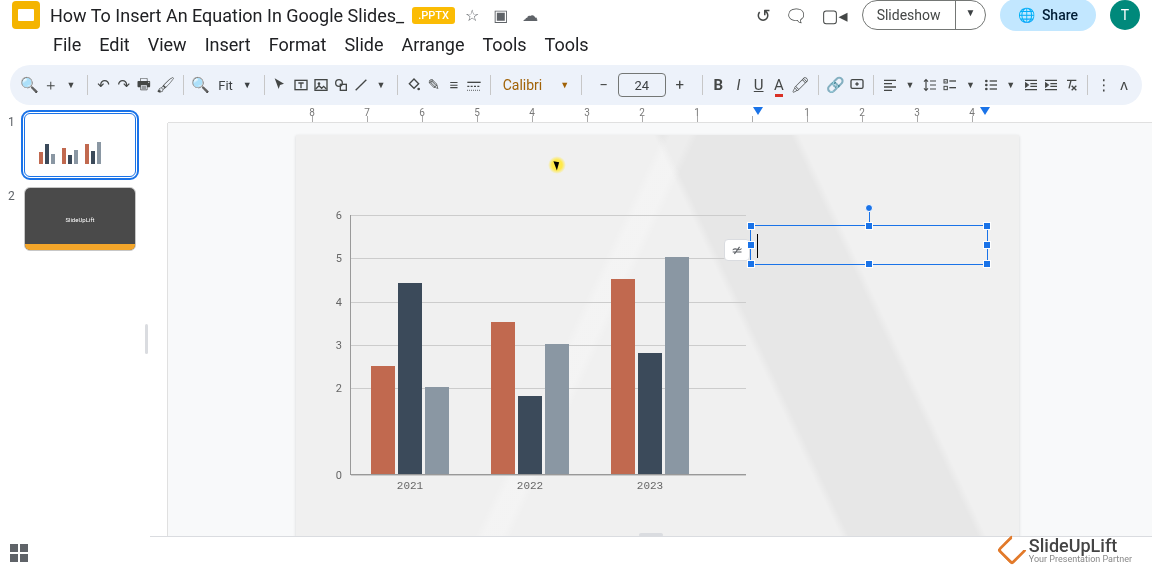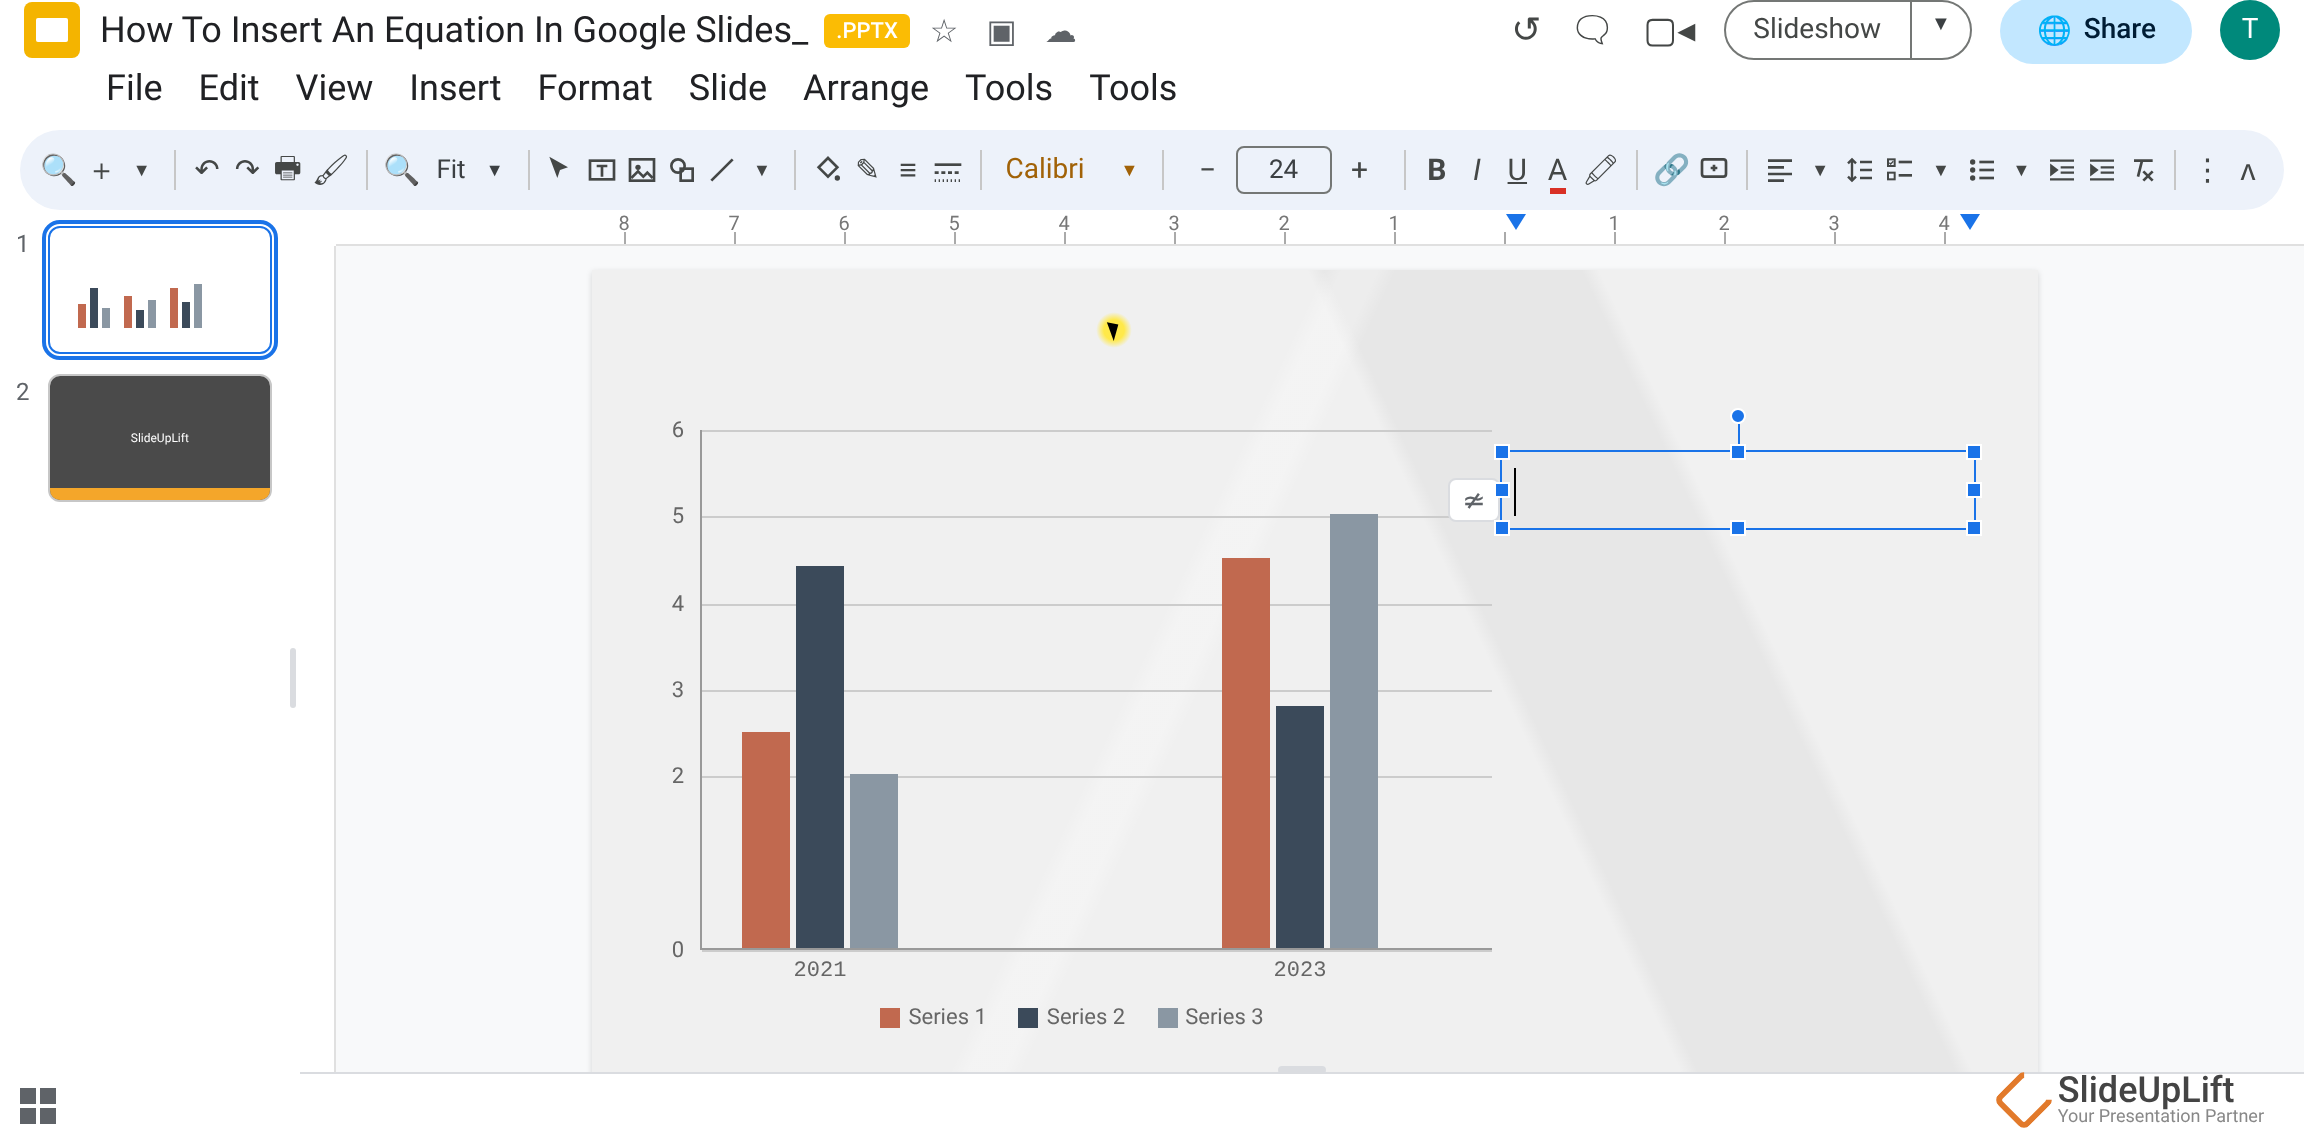--- a/index.html
+++ b/index.html
@@ -389,39 +389,31 @@
               <div class="gridline" style="top: 130px;"></div>
               <div class="gridline" style="top: 86.6667px;"></div>
               <div class="gridline" style="top: 43.3333px;"></div>
               <div class="gridline" style="top: 0px;"></div>
               <div class="bar-group" style="left: 20px;">
                 <div class="bar" style="height: 108.333px; background: rgb(193, 105, 79);"></div>
                 <div class="bar" style="height: 190.667px; background: rgb(59, 74, 90);"></div>
                 <div class="bar" style="height: 86.6667px; background: rgb(138, 151, 163);"></div>
                 <div class="x-label">2021</div>
               </div>
+              <div class="bar-group" style="left: 140px;">
+                <div class="bar" style="height: 151.667px; background: rgb(193, 105, 79);"></div>
+                <div class="bar" style="height: 78px; background: rgb(59, 74, 90);"></div>
+                <div class="bar" style="height: 130px; background: rgb(138, 151, 163);"></div>
+                <div class="x-label">2022</div>
+              </div>
               <div class="bar-group" style="left: 260px;">
                 <div class="bar" style="height: 195px; background: rgb(193, 105, 79);"></div>
                 <div class="bar" style="height: 121.333px; background: rgb(59, 74, 90);"></div>
                 <div class="bar" style="height: 216.667px; background: rgb(138, 151, 163);"></div>
                 <div class="x-label">2023</div>
-              </div>
-            </div>
-          <div class="legend" id="legend">
-              <div class="legend-item">
-                <div class="legend-sw" style="background: rgb(193, 105, 79);"></div>
-                <span>Series 1</span>
-              </div>
-              <div class="legend-item">
-                <div class="legend-sw" style="background: rgb(59, 74, 90);"></div>
-                <span>Series 2</span>
-              </div>
-              <div class="legend-item">
-                <div class="legend-sw" style="background: rgb(138, 151, 163);"></div>
-                <span>Series 3</span>
               </div>
             </div>
         </div>
 
         <div class="eq-toggle">≄</div>
 
         <div class="textbox-sel">
           <div class="rotate-line"></div>
           <div class="rotate-handle"></div>
           <div class="sel-handle tl"></div>

